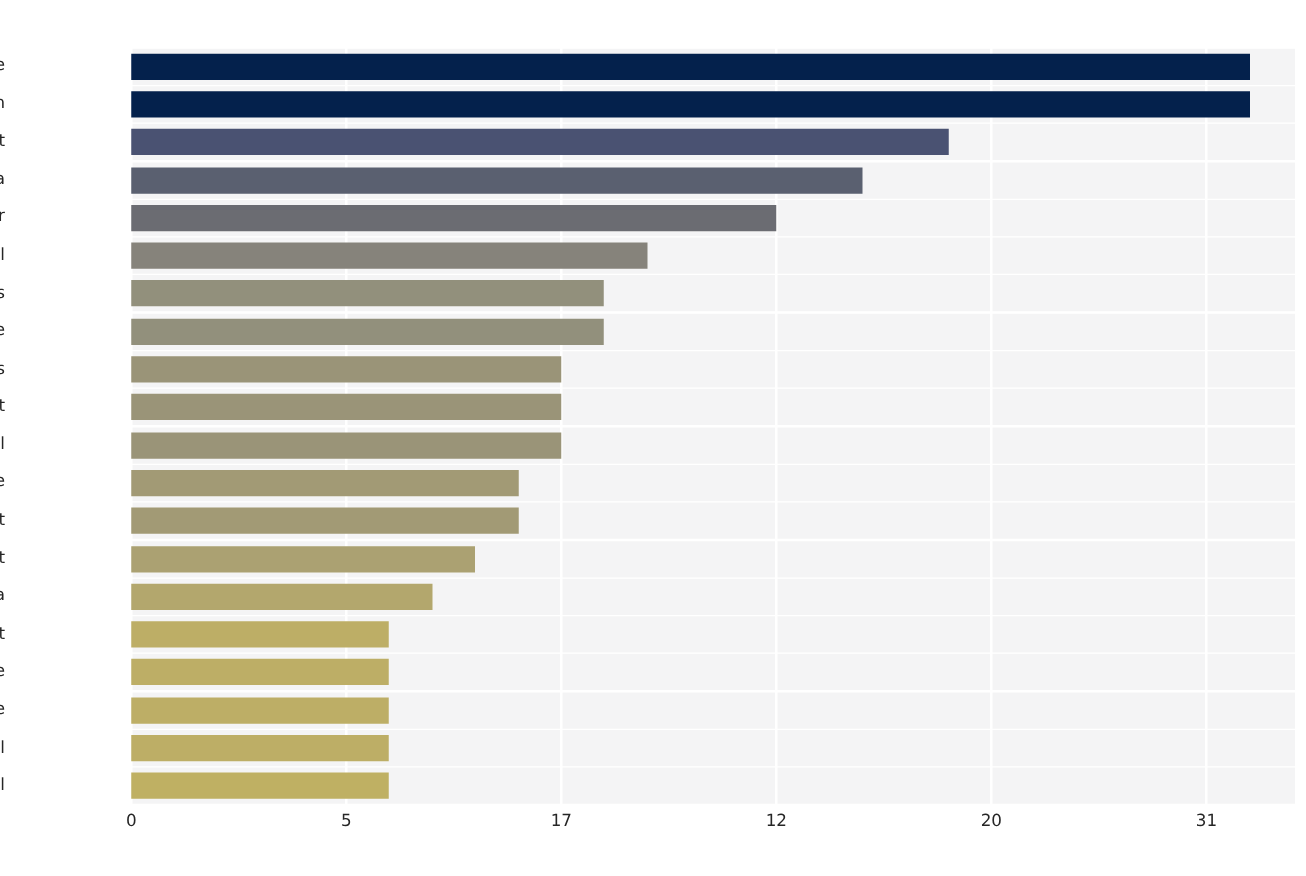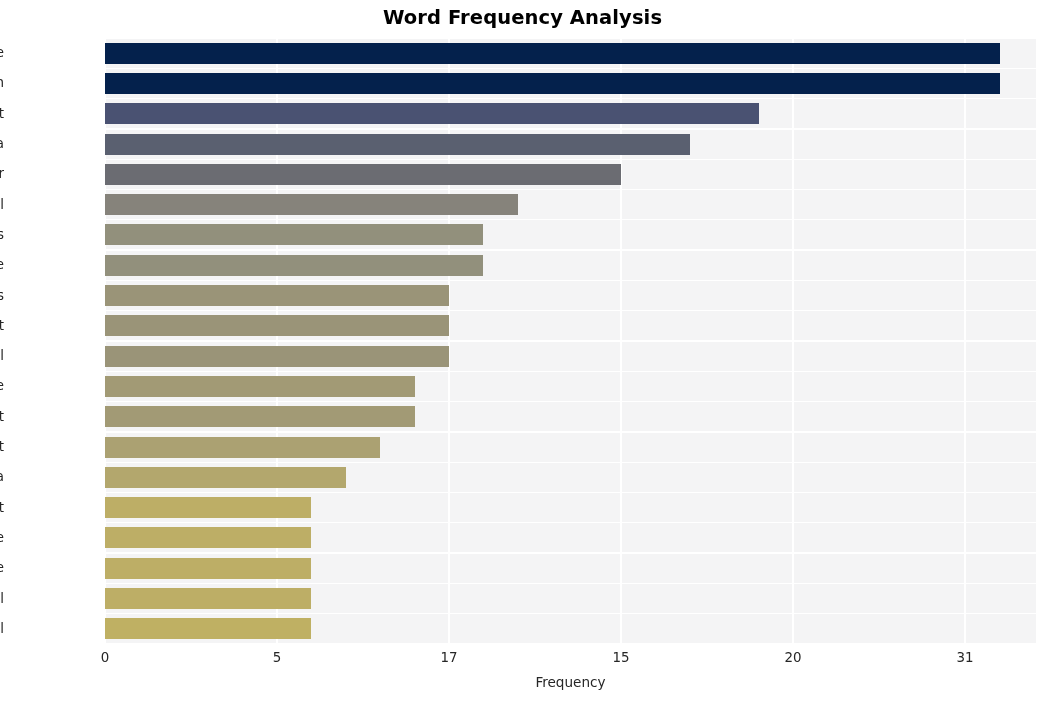--- a/index.html
+++ b/index.html
@@ -91,21 +91,20 @@
     text-align: center;
     font-size: 13.6px;
     color: #262626;
   }
 </style>
 </head>
 <body>
 
 <div id="figure" style="background: rgb(255, 255, 255);">
 
-  <div id="chart-title">Word Frequency Analysis</div>
 
   <div id="plot-area" style="background: rgb(244, 244, 245);">
     <div id="vgrids">
         <div class="vgrid" style="left: -0.65px;"></div>
         <div class="vgrid" style="left: 171.375px;"></div>
         <div class="vgrid" style="left: 343.4px;"></div>
         <div class="vgrid" style="left: 515.425px;"></div>
         <div class="vgrid" style="left: 687.451px;"></div>
         <div class="vgrid" style="left: 859.476px;"></div>
       </div>
@@ -175,20 +174,19 @@
       <div class="ylabel" style="top: 499.65px;">right</div>
       <div class="ylabel" style="top: 529.95px;">article</div>
       <div class="ylabel" style="top: 560.25px;">people</div>
       <div class="ylabel" style="top: 590.55px;">council</div>
       <div class="ylabel" style="top: 620.85px;">national</div>
     </div>
   <div id="xticks-wrap">
       <div class="xtick" style="left: 105px;">0</div>
       <div class="xtick" style="left: 277.025px;">5</div>
       <div class="xtick" style="left: 449.05px;">17</div>
-      <div class="xtick" style="left: 621.075px;">15</div>
+      <div class="xtick" style="left: 621.075px;">12</div>
       <div class="xtick" style="left: 793.101px;">20</div>
       <div class="xtick" style="left: 965.126px;">31</div>
     </div>
 
-  <div id="xlabel">Frequency</div>
 
 </div>
 
 </body></html>

